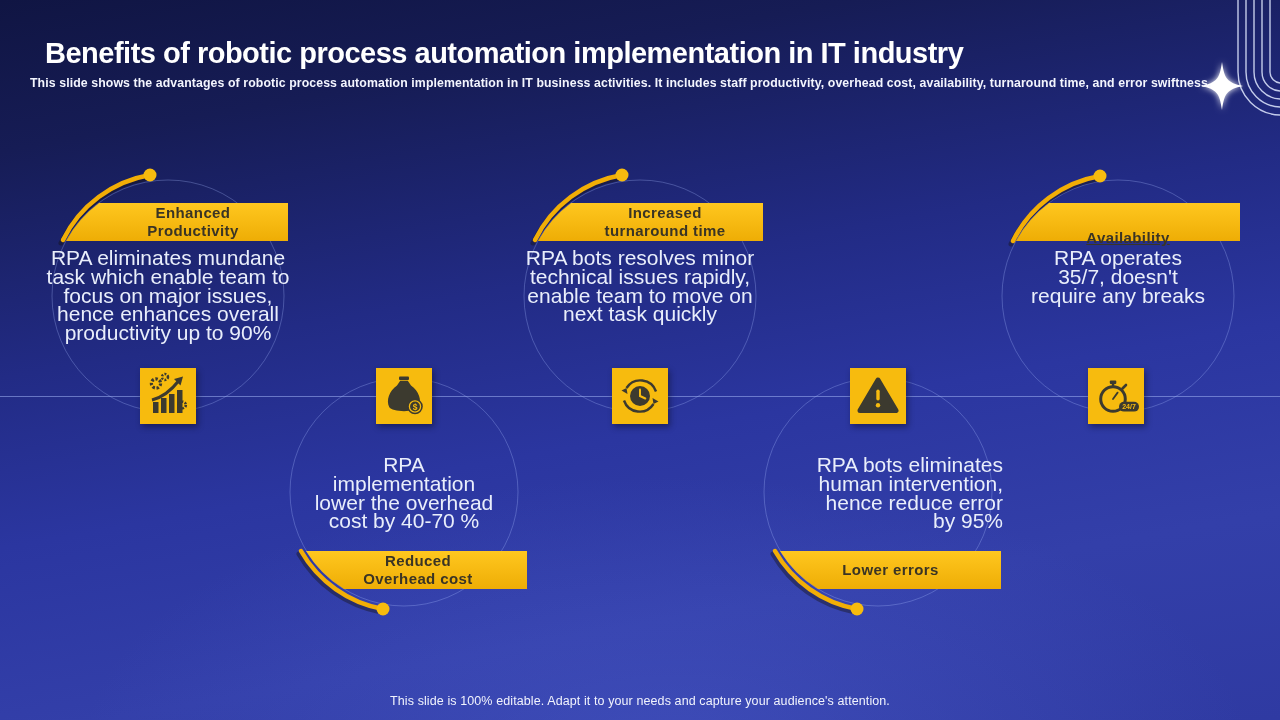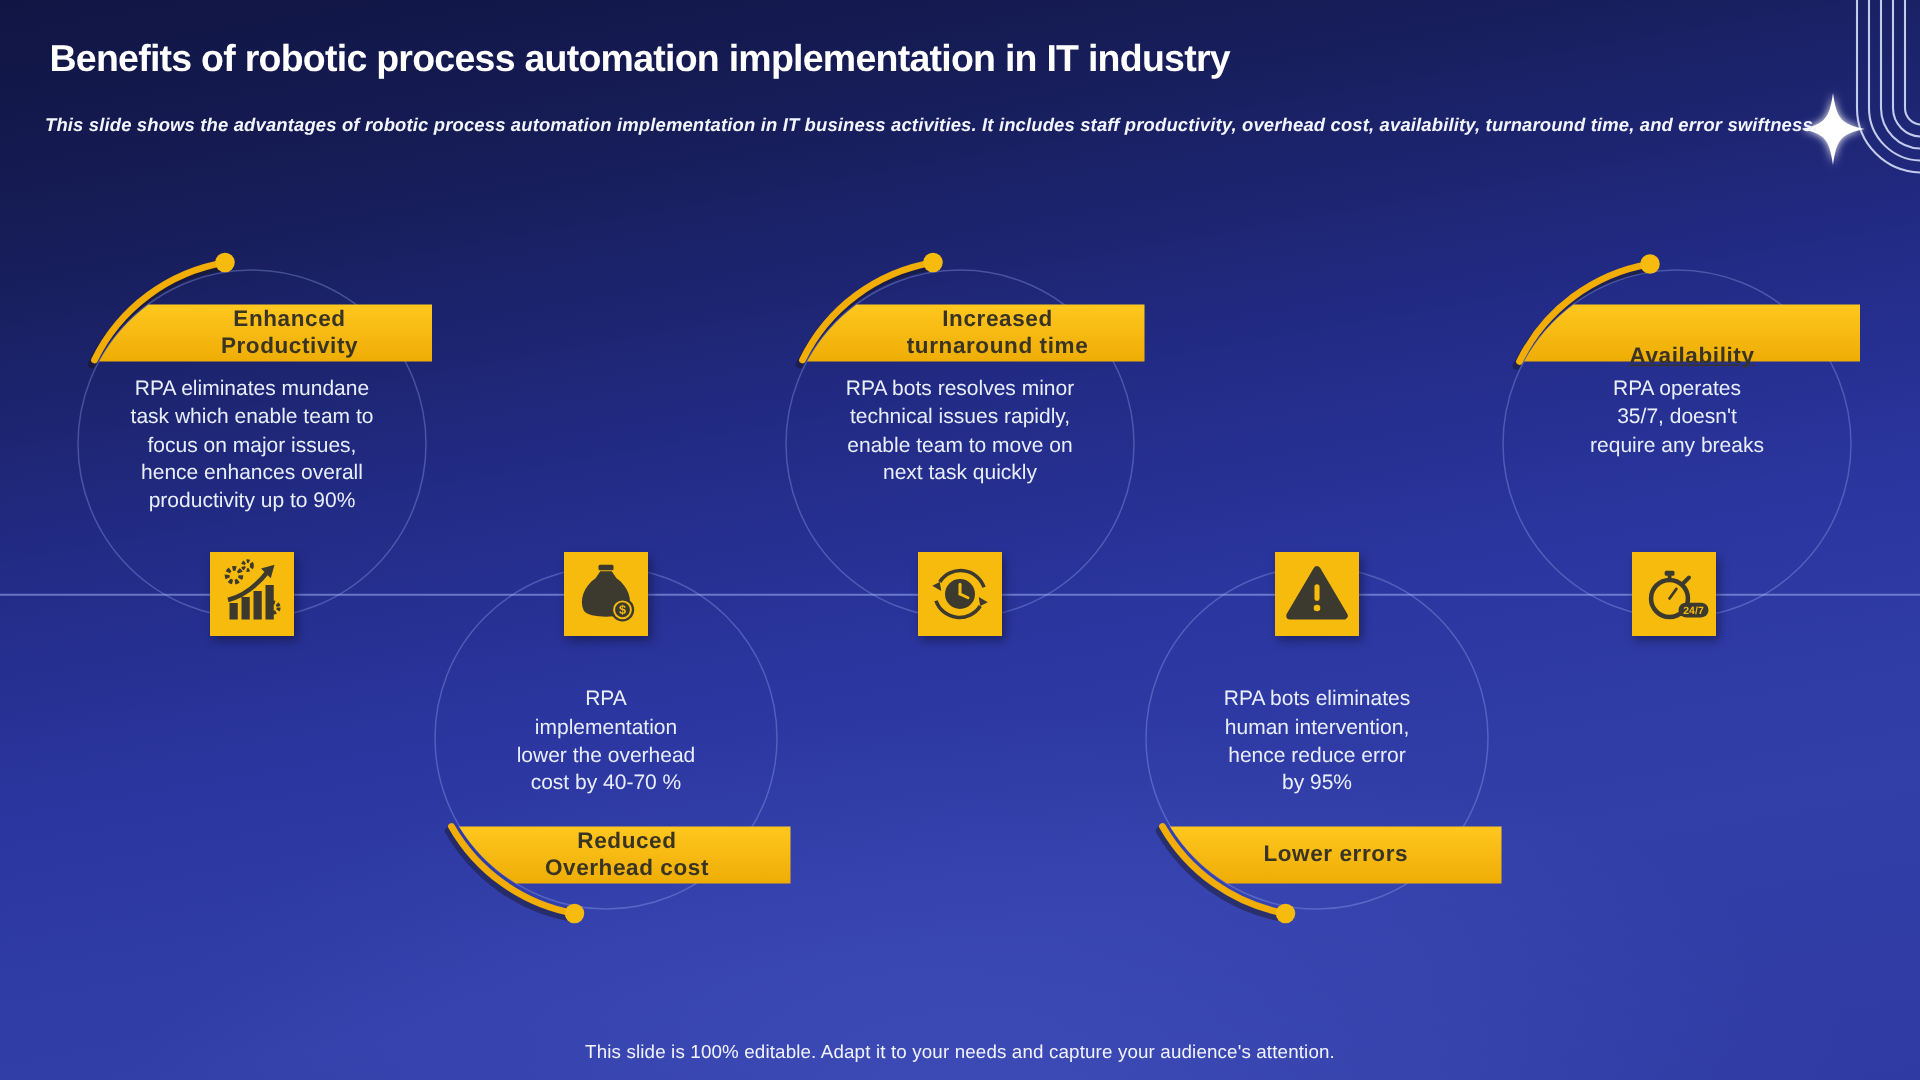--- a/index.html
+++ b/index.html
@@ -6,34 +6,34 @@
   .slide{
     position:relative;width:1280px;height:720px;overflow:hidden;
     font-family:"Liberation Sans",sans-serif;
     background:
       radial-gradient(ellipse 900px 420px at 52% 104%, rgba(90,110,225,0.30), rgba(0,0,0,0) 65%),
       linear-gradient(170deg,#101543 0%,#161c55 16%,#222b85 40%,#2b36a0 58%,#333fa9 78%,#2f3aa2 100%);
   }
   .abs{position:absolute;}
   .decor{position:absolute;left:0;top:0;width:1280px;height:720px;}
   .title{
-    left:30px;top:22px;margin:3px;color:#ffffff;font-size:25px;font-weight:700;
+    left:30px;top:22px;margin:15px;color:#ffffff;font-size:29px;font-weight:700;
     letter-spacing:-0.5px;white-space:nowrap;text-align:center;
   }
   .subtitle{
     left:30px;top:76px;margin:0;color:#f3f5fe;font-size:12.3px;font-weight:600;
-    letter-spacing:0.1px;white-space:nowrap;font-style:italic;
+    letter-spacing:0.1px;white-space:nowrap;
   }
   .banner-label{
     color:#3a3425;font-weight:700;font-size:15px;line-height:18.5px;letter-spacing:0.4px;
     text-align:center;white-space:pre-line;display:flex;align-items:center;justify-content:center;
     height:38px;
   }
   .desc{
-    color:#e9eefb;font-size:14px;line-height:18.8px;text-align:center;white-space:pre-line;
+    color:#e9eefb;font-size:21px;line-height:18.8px;text-align:center;white-space:pre-line;
   }
   .icon-box{
     width:56px;height:56px;background:#f7bb0e;display:flex;align-items:center;justify-content:center;
     box-shadow:2px 3px 6px rgba(10,10,30,0.45);
   }
   .footer{
     left:0;top:694px;width:1280px;text-align:center;color:#f1f3fd;
     font-size:12.5px;font-weight:400;margin:0;letter-spacing:0.1px;
   }
 </style>
@@ -127,21 +127,21 @@
 hence enhances overall
 productivity up to 90%</div>
   <div class="abs desc" style="left:279px;top:456px;width:250px;">RPA
 implementation
 lower the overhead
 cost by 40-70 %</div>
   <div class="abs desc" style="left:515px;top:249px;width:250px;">RPA bots resolves minor
 technical issues rapidly,
 enable team to move on
 next task quickly</div>
-  <div class="abs desc" style="left:753px;top:456px;width:250px;">RPA bots eliminates
+  <div class="abs desc" style="left:753px;top:456px;width:250px;text-align:right;">RPA bots eliminates
 human intervention,
 hence reduce error
 by 95%</div>
   <div class="abs desc" style="left:993px;top:249px;width:250px;">RPA operates
 35/7, doesn't
 require any breaks</div>
 
   <div class="abs icon-box" style="left:140px;top:368px;">
     <svg width="56" height="56" viewBox="0 0 56 56">
       <g fill="#3c3a2f">

